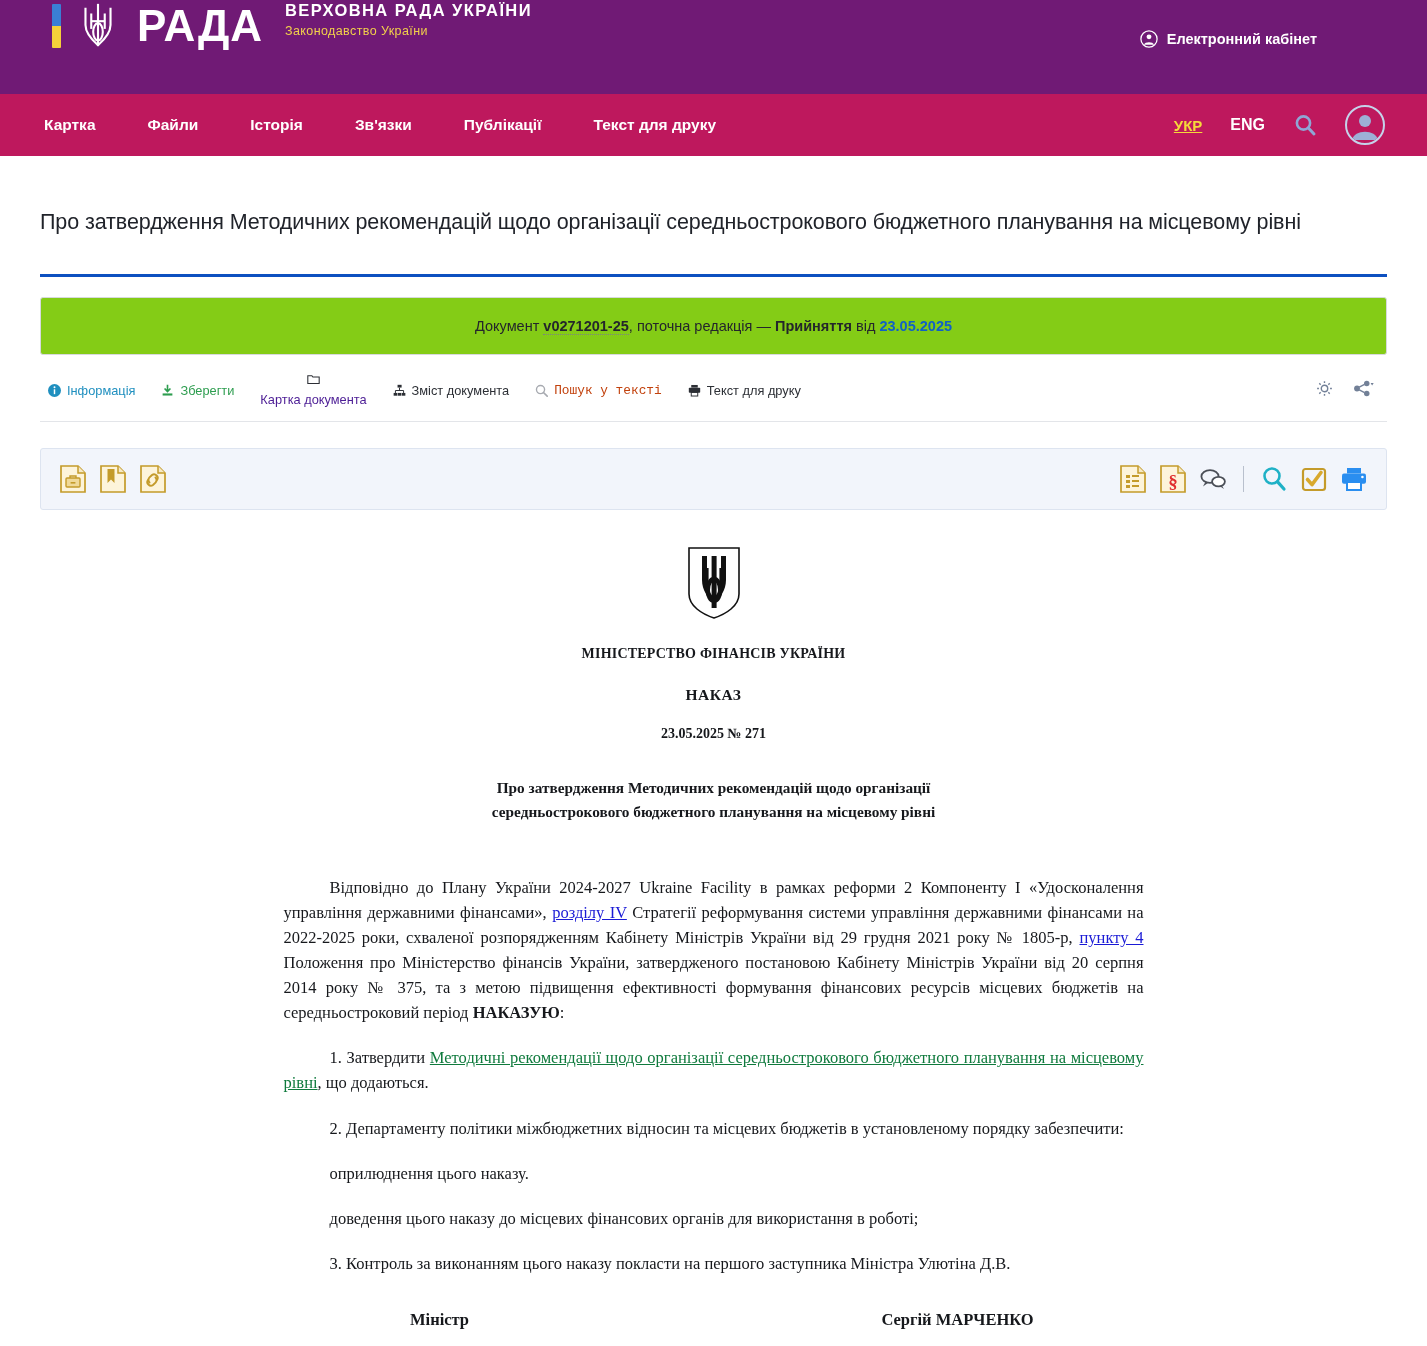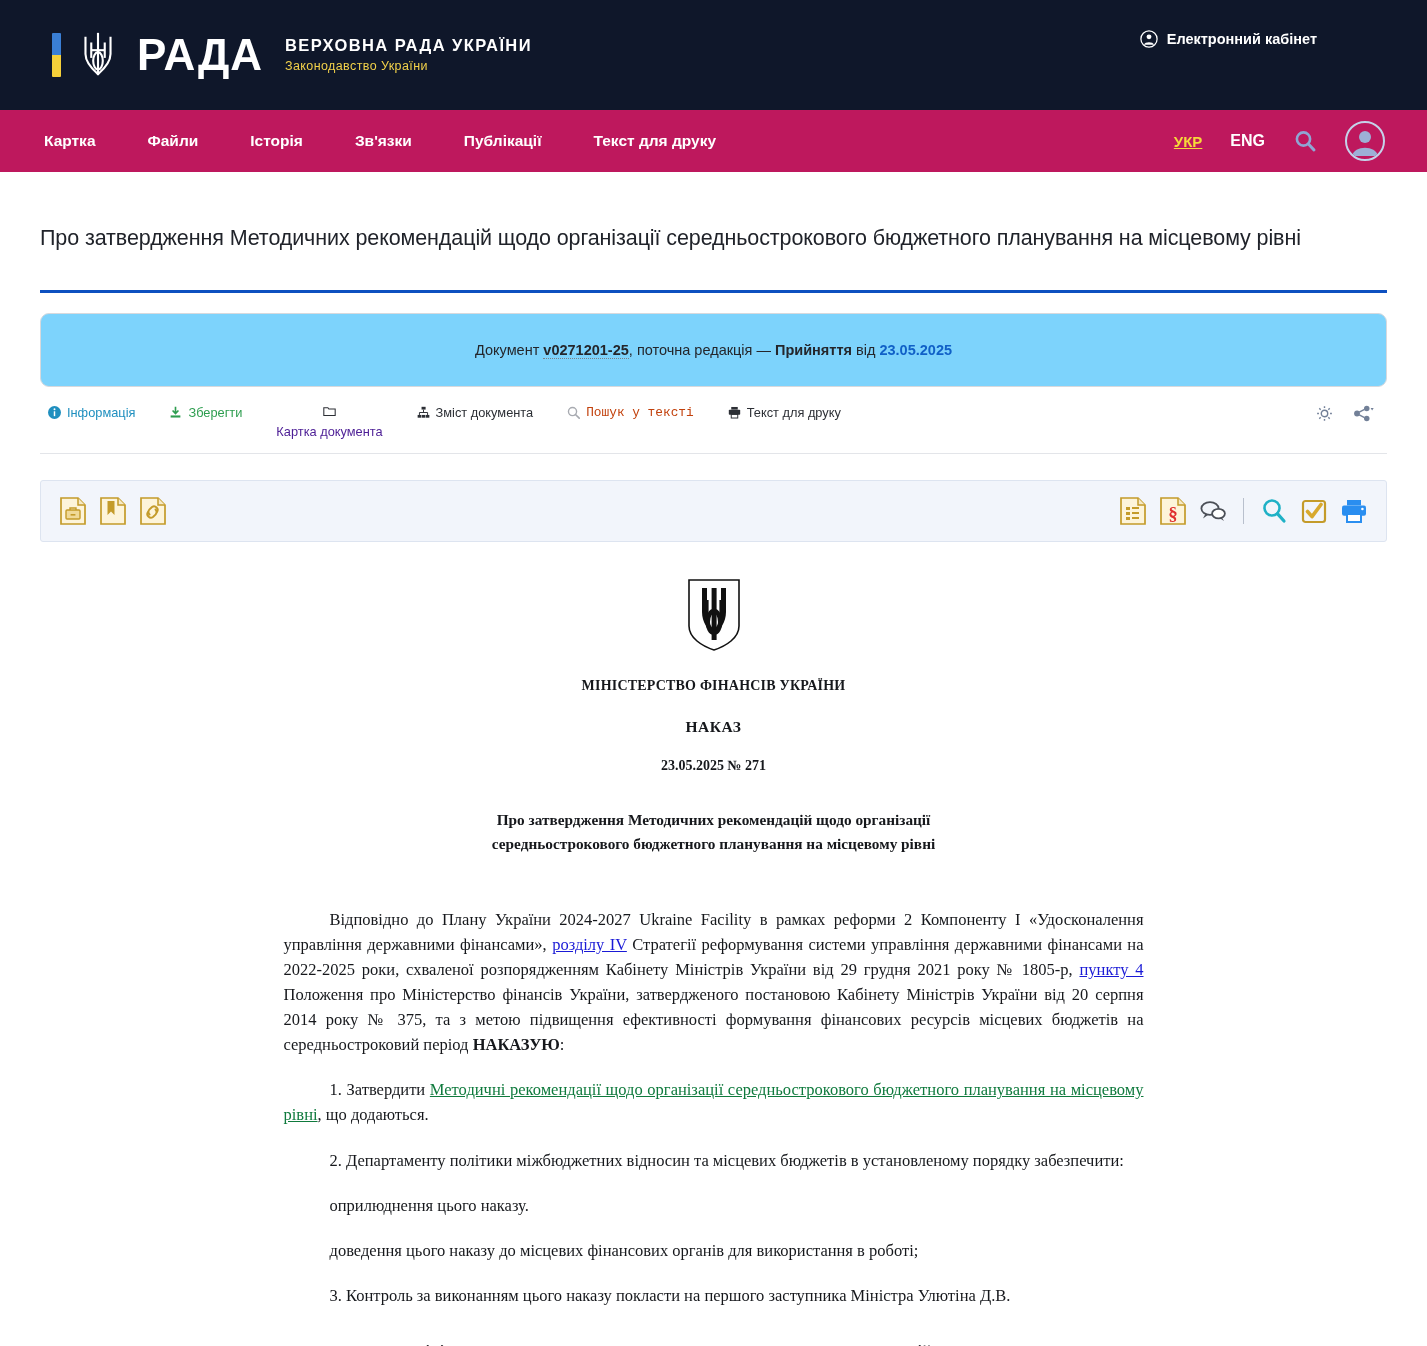--- a/index.html
+++ b/index.html
@@ -6,24 +6,24 @@
   * { box-sizing: border-box; }
   html, body {
     margin: 0; padding: 0;
     background: #ffffff;
     font-family: "Liberation Sans", sans-serif;
   }
   body { width: 1427px; }
 
   
   .top-header {
-    background: #0f172a;
-    height: 110px;
+    background: #701a75;
+    height: 94px;
     display: flex;
-    align-items: center;
+    align-items: flex-start;
     padding: 0 42px 0 52px;
     position: relative;
   }
   .brand { display: flex; align-items: center; gap: 16px; }
   .flag-bar {
     width: 9px; height: 44px;
     background: linear-gradient(to bottom, #3a7fd5 0 50%, #f5d03a 50% 100%);
     border-radius: 1px;
   }
   .trident-logo { width: 42px; height: 52px; flex-shrink: 0; }
@@ -103,40 +103,40 @@
     letter-spacing: -0.1px;
   }
   .title-rule {
     height: 3px; background: #0d50c0; width: 100%;
     margin-bottom: 20px;
   }
 
   
   .status-box {
     border: 1px solid #d7d9dd;
-    background: #7dd3fc;
-    border-radius: 9px;
-    padding: 28px 10px;
+    background: #84cc16;
+    border-radius: 3px;
+    padding: 20px 10px;
     text-align: center;
     font-size: 14.5px;
     color: #24262b;
   }
   .status-box .code {
     font-weight: 700;
     border-bottom: 1px dotted #7c7f86;
   }
   .status-box .state { font-weight: 700; }
   .status-box .date { color: #1060c7; font-weight: 700; }
 
   
   .action-row {
-    display: flex; align-items: flex-start;
+    display: flex; align-items: center;
     padding: 18px 6px 14px 8px;
     border-bottom: 1px solid #e3e5e9;
-    gap: 8px;
+    gap: 0;
   }
   .action {
     display: inline-flex; align-items: center; gap: 6px;
     font-size: 12.8px;
     margin-right: 26px;
     cursor: pointer;
     white-space: nowrap;
   }
   .action .lbl { text-decoration: none; }
   .a-info { color: #1f8fbf; }

